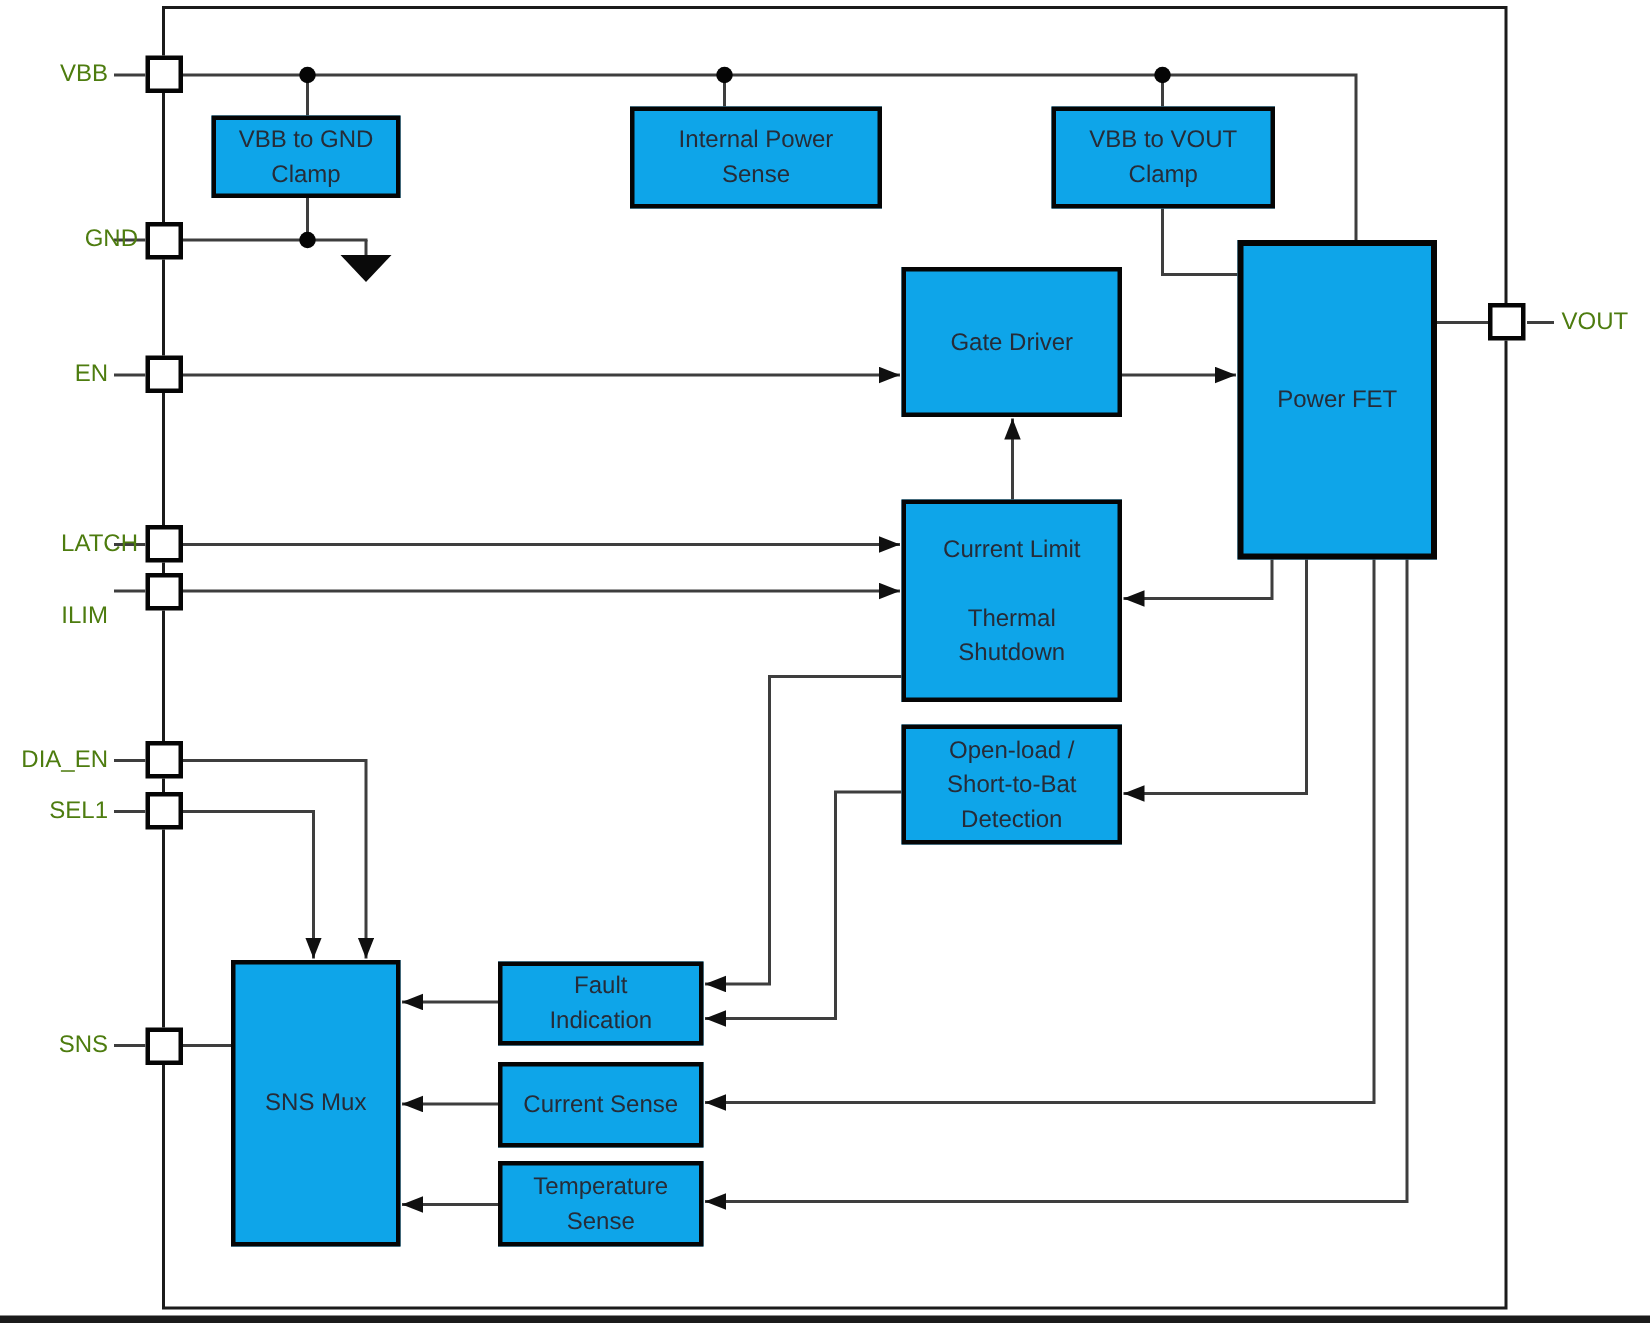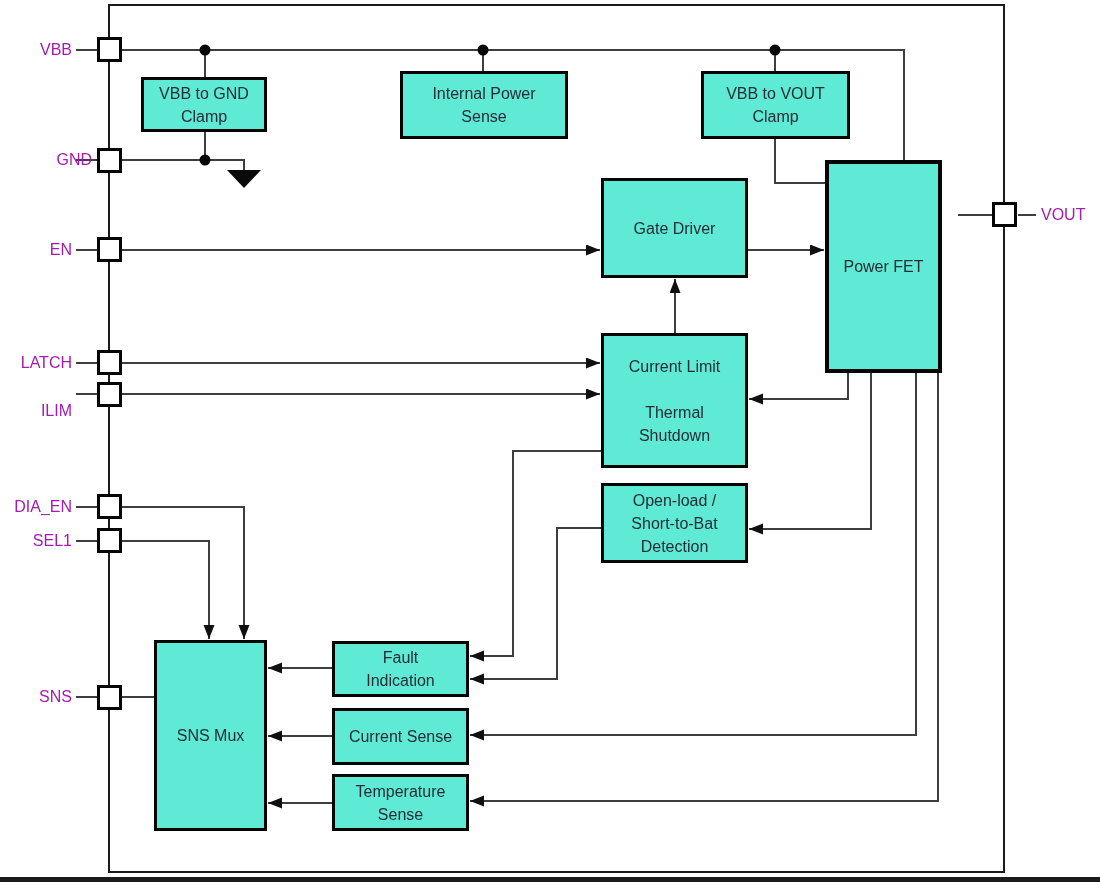--- a/index.html
+++ b/index.html
@@ -10,32 +10,32 @@
     font-family:"Liberation Sans", sans-serif;
     overflow:hidden;
   }
   .outer{
     position:absolute;left:108px;top:4px;width:897px;height:869px;
     border:2px solid #1b1b1b;box-sizing:border-box;z-index:1;background:transparent;
   }
   .wires{position:absolute;left:0;top:0;z-index:2;}
   .block{
     position:absolute;box-sizing:border-box;
-    border:3px solid #050505;background:#5eead4;
+    border:3px solid #050505;background:#0ea5e9;
     display:flex;flex-direction:column;align-items:center;justify-content:center;
     text-align:center;color:#262c38;font-size:16px;line-height:23px;
     z-index:3;
   }
   .block .bl{display:block;min-height:23px;}
   .pin{
     position:absolute;width:25px;height:25px;box-sizing:border-box;
     border:3px solid #050505;background:#ffffff;z-index:5;
   }
   .pin-label{
-    position:absolute;color:#a21caf;font-size:16px;line-height:22px;z-index:5;
+    position:absolute;color:#4d7c0f;font-size:16px;line-height:22px;z-index:5;
     white-space:nowrap;
   }
   .pin-label.left{left:0;width:72px;text-align:right;}
   .bottom-bar{
     position:absolute;left:0;top:877px;width:1100px;height:5px;
     background:#1b1b1b;z-index:6;
   }
 </style>
 </head>
 <body>
@@ -105,35 +105,35 @@
     </g>
 
     <polygon points="227,170 261,170 244,188" fill="#0a0a0a"></polygon>
   </svg>
 
   <div class="block" style="left:141px;top:77px;width:126px;height:55px;">
     <span class="bl">VBB to GND</span>
     <span class="bl">Clamp</span>
   </div>
 
-  <div class="block" style="left:400px;top:71px;width:168px;height:68px;">
+  <div class="block" style="left:420px;top:71px;width:168px;height:68px;">
     <span class="bl">Internal Power</span>
     <span class="bl">Sense</span>
   </div>
 
   <div class="block" style="left:701px;top:71px;width:149px;height:68px;">
     <span class="bl">VBB to VOUT</span>
     <span class="bl">Clamp</span>
   </div>
 
   <div class="block" style="left:601px;top:178px;width:147px;height:100px;">
     <span class="bl">Gate Driver</span>
   </div>
 
-  <div class="block" style="left:825px;top:160px;width:117px;height:213px;border-width:4px;">
+  <div class="block" style="left:825px;top:160px;width:133px;height:213px;border-width:4px;">
     <span class="bl">Power FET</span>
   </div>
 
   <div class="block" style="left:601px;top:333px;width:147px;height:135px;">
     <span class="bl">Current Limit</span>
     <span class="bl"></span>
     <span class="bl">Thermal</span>
     <span class="bl">Shutdown</span>
   </div>
 
@@ -167,21 +167,21 @@
   <div class="pin" style="left:97px;top:350px;"></div>
   <div class="pin" style="left:97px;top:382px;"></div>
   <div class="pin" style="left:97px;top:494px;"></div>
   <div class="pin" style="left:97px;top:528px;"></div>
   <div class="pin" style="left:97px;top:685px;"></div>
   <div class="pin" style="left:992px;top:202px;"></div>
 
   <div class="pin-label left" style="top:39px;">VBB</div>
   <div class="pin-label left" style="top:149px;padding-left:20px;">GND</div>
   <div class="pin-label left" style="top:239px;">EN</div>
-  <div class="pin-label left" style="top:352px;">LATCH</div>
+  <div class="pin-label left" style="top:352px;padding-left:20px;">LATCH</div>
   <div class="pin-label left" style="top:400px;">ILIM</div>
   <div class="pin-label left" style="top:496px;">DIA_EN</div>
   <div class="pin-label left" style="top:530px;">SEL1</div>
   <div class="pin-label left" style="top:686px;">SNS</div>
   <div class="pin-label" style="left:1041px;top:204px;">VOUT</div>
 
   <div class="bottom-bar"></div>
 
 </div>
 

